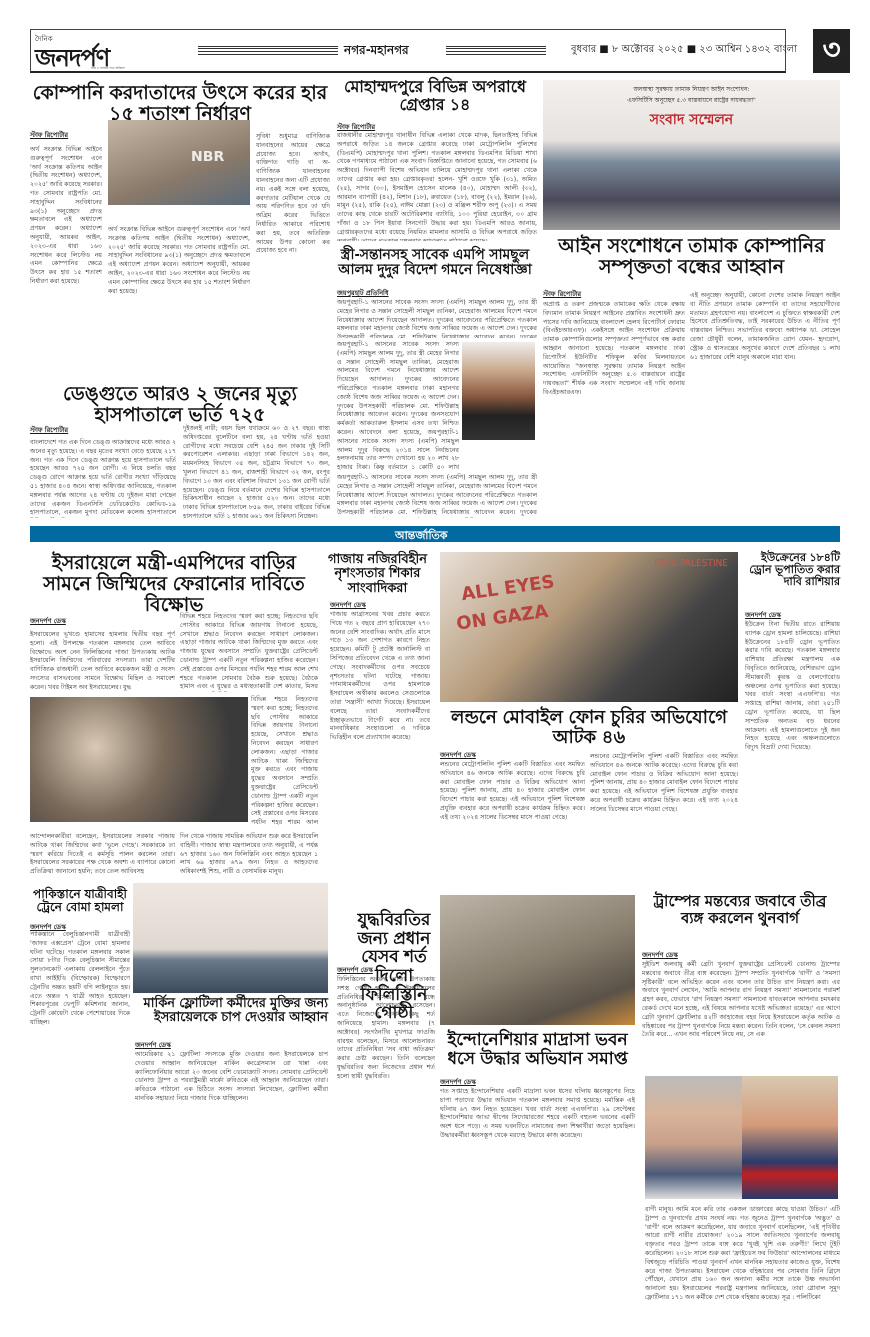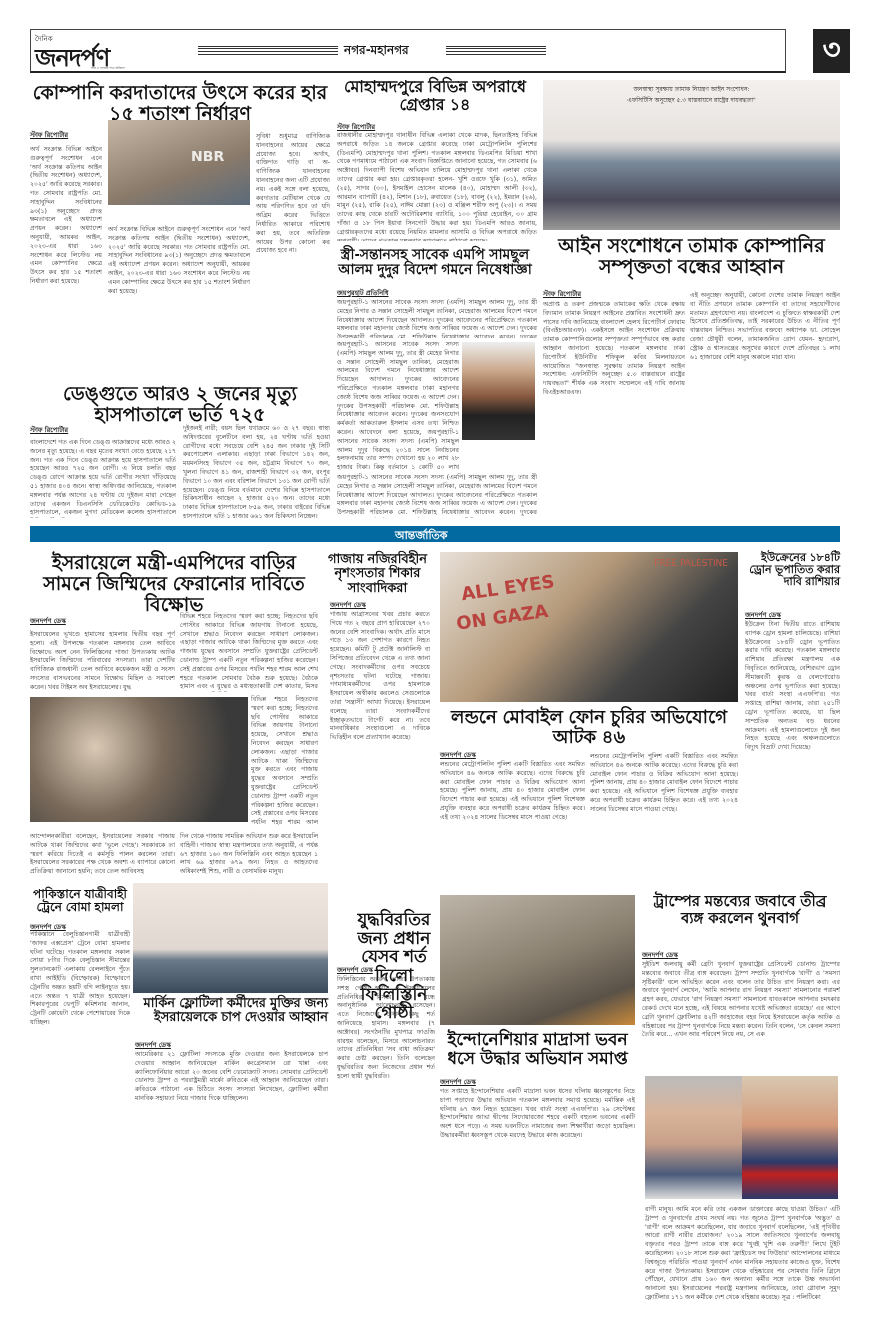--- a/index.html
+++ b/index.html
@@ -24,20 +24,23 @@
 </head>
 <body>
 
 <div class="abs masthead">
   <div class="abs mh-small">দৈনিক</div>
   <div class="abs mh-logo">জনদর্পণ</div>
   <div class="abs mh-tag">সত্য ও ন্যায়ের পথে অবিচল</div>
   <div class="abs lines" style="left:167px;top:16px;width:140px;"></div>
   <div class="abs mh-section">নগর-মহানগর</div>
   <div class="abs lines" style="left:415px;top:16px;width:100px;"></div>
+  <div class="abs" style="left:520px;top:0;width:258px;height:44px;">
+    <div class="abs mh-date" style="left:20px;">বুধবার ■ ৮ অক্টোবর ২০২৫ ■ ২৩ আশ্বিন ১৪৩২ বাংলা</div>
+  </div>
 </div>
 <div class="abs pageno">৩</div>
 
 <div class="abs hl" style="left:30px;top:82px;width:300px;font-size:19px;">কোম্পানি করদাতাদের উৎসে করের হার ১৫ শতাংশ নির্ধারণ</div>
 <div class="abs byline" style="left:30px;top:130px;">স্টাফ রিপোর্টার</div>
 <div class="abs body" style="left:30px;top:145px;width:72px;height:230px;">অর্থ সংক্রান্ত বিভিন্ন আইনে গুরুত্বপূর্ণ সংশোধন এনে 'অর্থ সংক্রান্ত কতিপয় আইন (দ্বিতীয় সংশোধন) অধ্যাদেশ, ২০২৫' জারি করেছে সরকার। গত সোমবার রাষ্ট্রপতি মো. সাহাবুদ্দিন সংবিধানের ৯৩(১) অনুচ্ছেদে প্রদত্ত ক্ষমতাবলে এই অধ্যাদেশ প্রণয়ন করেন। অধ্যাদেশ অনুযায়ী, আয়কর আইন, ২০২৩-এর ধারা ১৬৩ সংশোধন করে লিস্টেড নয় এমন কোম্পানির ক্ষেত্রে উৎসে কর হার ১৫ শতাংশ নির্ধারণ করা হয়েছে।</div>
 <div class="abs img" style="left:108px;top:120px;width:142px;height:85px;background:linear-gradient(160deg,#c8b8a8,#8a7a6a 60%,#5a6a7a);">
   <div class="img-label" style="margin:25px 0 0 80px;font-size:14px;font-weight:bold;">NBR</div>
 </div>
 <div class="abs body" style="left:108px;top:225px;width:142px;height:150px;">অর্থ সংক্রান্ত বিভিন্ন আইনে গুরুত্বপূর্ণ সংশোধন এনে 'অর্থ সংক্রান্ত কতিপয় আইন (দ্বিতীয় সংশোধন) অধ্যাদেশ, ২০২৫' জারি করেছে সরকার। গত সোমবার রাষ্ট্রপতি মো. সাহাবুদ্দিন সংবিধানের ৯৩(১) অনুচ্ছেদে প্রদত্ত ক্ষমতাবলে এই অধ্যাদেশ প্রণয়ন করেন। অধ্যাদেশ অনুযায়ী, আয়কর আইন, ২০২৩-এর ধারা ১৬৩ সংশোধন করে লিস্টেড নয় এমন কোম্পানির ক্ষেত্রে উৎসে কর হার ১৫ শতাংশ নির্ধারণ করা হয়েছে।</div>
@@ -50,20 +53,21 @@
 <div class="abs hl" style="left:335px;top:247px;width:200px;font-size:14px;">স্ত্রী-সন্তানসহ সাবেক এমপি সামছুল আলম দুদুর বিদেশ গমনে নিষেধাজ্ঞা</div>
 <div class="abs byline" style="left:337px;top:288px;">জয়পুরহাট প্রতিনিধি</div>
 <div class="abs body" style="left:337px;top:298px;width:200px;height:40px;">জয়পুরহাট-১ আসনের সাবেক সংসদ সদস্য (এমপি) সামছুল আলম দুদু, তার স্ত্রী মেহের নিগার ও সন্তান সোহেলী সামছুল তানিকা, মেহেরাজ আলমের বিদেশ গমনে নিষেধাজ্ঞার আদেশ দিয়েছেন আদালত। দুদকের আবেদনের পরিপ্রেক্ষিতে গতকাল মঙ্গলবার ঢাকা মহানগর জ্যেষ্ঠ বিশেষ জজ সাব্বির ফয়েজ এ আদেশ দেন। দুদকের উপসহকারী পরিচালক মো. শফিউল্লাহ নিষেধাজ্ঞার আবেদন করেন। দুদকের জনসংযোগ কর্মকর্তা আকতারুল ইসলাম এসব তথ্য নিশ্চিত করেন। আবেদনে বলা হয়েছে, জয়পুরহাট-১ আসনের সাবেক সংসদ সদস্য (এমপি) সামছুল আলম দুদুর বিরুদ্ধে ২০১৪ সালে নির্বাচনের হলফনামায় তার সম্পদ দেখানো হয় ২০ লাখ ২৮ হাজার টাকা। কিন্তু বর্তমানে ১ কোটি ৫০ লাখ টাকার অবৈধ সম্পদ অর্জনের অভিযোগের অনুসন্ধান টিম গঠন করা হয়েছে। অনুসন্ধানকালে জানা যাচ্ছে, সামছুল আলম দুদু এমপি থাকাকালীন নিজ ও তার ওপর নির্ভরশীল ব্যক্তিদের নামে বিপুল সম্পদ অর্জনে মানিলন্ডারিংয়ের মাধ্যমে তা অন্যত্র হস্তান্তর করার চেষ্টা করছেন। বিশ্বস্ত সূত্রে জানা যায়, উল্লিখিত ব্যক্তিরা দেশত্যাগ করতে পারেন। সুষ্ঠু অনুসন্ধানের স্বার্থে তাদের বিদেশ গমন রহিতকরণ করা আবশ্যক। উল্লেখ্য, ২০১৪ সালের দশম জাতীয় সংসদ নির্বাচনে প্রথমবার জয়পুরহাট-১ আসন থেকে সংসদ সদস্য নির্বাচিত হয়েছিলেন সামছুল আলম দুদু। ২০১৮ সালের একাদশ জাতীয় সংসদ নির্বাচনে জয়পুরহাট-১ আসন থেকে বাংলাদেশ আওয়ামী লীগের মনোনীত প্রার্থী হিসেবে দ্বিতীয় বারের মতো সংসদ সদস্য নির্বাচিত হন তিনি।</div>
 <div class="abs body" style="left:337px;top:340px;width:122px;height:130px;">জয়পুরহাট-১ আসনের সাবেক সংসদ সদস্য (এমপি) সামছুল আলম দুদু, তার স্ত্রী মেহের নিগার ও সন্তান সোহেলী সামছুল তানিকা, মেহেরাজ আলমের বিদেশ গমনে নিষেধাজ্ঞার আদেশ দিয়েছেন আদালত। দুদকের আবেদনের পরিপ্রেক্ষিতে গতকাল মঙ্গলবার ঢাকা মহানগর জ্যেষ্ঠ বিশেষ জজ সাব্বির ফয়েজ এ আদেশ দেন। দুদকের উপসহকারী পরিচালক মো. শফিউল্লাহ নিষেধাজ্ঞার আবেদন করেন। দুদকের জনসংযোগ কর্মকর্তা আকতারুল ইসলাম এসব তথ্য নিশ্চিত করেন। আবেদনে বলা হয়েছে, জয়পুরহাট-১ আসনের সাবেক সংসদ সদস্য (এমপি) সামছুল আলম দুদুর বিরুদ্ধে ২০১৪ সালে নির্বাচনের হলফনামায় তার সম্পদ দেখানো হয় ২০ লাখ ২৮ হাজার টাকা। কিন্তু বর্তমানে ১ কোটি ৫০ লাখ টাকার অবৈধ সম্পদ অর্জনের অভিযোগের অনুসন্ধান টিম গঠন করা হয়েছে। অনুসন্ধানকালে জানা যাচ্ছে, সামছুল আলম দুদু এমপি থাকাকালীন নিজ ও তার ওপর নির্ভরশীল ব্যক্তিদের নামে বিপুল সম্পদ অর্জনে মানিলন্ডারিংয়ের মাধ্যমে তা অন্যত্র হস্তান্তর করার চেষ্টা করছেন। বিশ্বস্ত সূত্রে জানা যায়, উল্লিখিত ব্যক্তিরা দেশত্যাগ করতে পারেন। সুষ্ঠু অনুসন্ধানের স্বার্থে তাদের বিদেশ গমন রহিতকরণ করা আবশ্যক। উল্লেখ্য, ২০১৪ সালের দশম জাতীয় সংসদ নির্বাচনে প্রথমবার জয়পুরহাট-১ আসন থেকে সংসদ সদস্য নির্বাচিত হয়েছিলেন সামছুল আলম দুদু। ২০১৮ সালের একাদশ জাতীয় সংসদ নির্বাচনে জয়পুরহাট-১ আসন থেকে বাংলাদেশ আওয়ামী লীগের মনোনীত প্রার্থী হিসেবে দ্বিতীয় বারের মতো সংসদ সদস্য নির্বাচিত হন তিনি।</div>
 <div class="abs img" style="left:462px;top:342px;width:73px;height:98px;background:linear-gradient(180deg,#eee 0,#c9a689 30%,#8a5a40 55%,#222 75%,#333);"></div>
 <div class="abs body" style="left:337px;top:473px;width:200px;height:45px;">জয়পুরহাট-১ আসনের সাবেক সংসদ সদস্য (এমপি) সামছুল আলম দুদু, তার স্ত্রী মেহের নিগার ও সন্তান সোহেলী সামছুল তানিকা, মেহেরাজ আলমের বিদেশ গমনে নিষেধাজ্ঞার আদেশ দিয়েছেন আদালত। দুদকের আবেদনের পরিপ্রেক্ষিতে গতকাল মঙ্গলবার ঢাকা মহানগর জ্যেষ্ঠ বিশেষ জজ সাব্বির ফয়েজ এ আদেশ দেন। দুদকের উপসহকারী পরিচালক মো. শফিউল্লাহ নিষেধাজ্ঞার আবেদন করেন। দুদকের জনসংযোগ কর্মকর্তা আকতারুল ইসলাম এসব তথ্য নিশ্চিত করেন। আবেদনে বলা হয়েছে, জয়পুরহাট-১ আসনের সাবেক সংসদ সদস্য (এমপি) সামছুল আলম দুদুর বিরুদ্ধে ২০১৪ সালে নির্বাচনের হলফনামায় তার সম্পদ দেখানো হয় ২০ লাখ ২৮ হাজার টাকা। কিন্তু বর্তমানে ১ কোটি ৫০ লাখ টাকার অবৈধ সম্পদ অর্জনের অভিযোগের অনুসন্ধান টিম গঠন করা হয়েছে। অনুসন্ধানকালে জানা যাচ্ছে, সামছুল আলম দুদু এমপি থাকাকালীন নিজ ও তার ওপর নির্ভরশীল ব্যক্তিদের নামে বিপুল সম্পদ অর্জনে মানিলন্ডারিংয়ের মাধ্যমে তা অন্যত্র হস্তান্তর করার চেষ্টা করছেন। বিশ্বস্ত সূত্রে জানা যায়, উল্লিখিত ব্যক্তিরা দেশত্যাগ করতে পারেন। সুষ্ঠু অনুসন্ধানের স্বার্থে তাদের বিদেশ গমন রহিতকরণ করা আবশ্যক। উল্লেখ্য, ২০১৪ সালের দশম জাতীয় সংসদ নির্বাচনে প্রথমবার জয়পুরহাট-১ আসন থেকে সংসদ সদস্য নির্বাচিত হয়েছিলেন সামছুল আলম দুদু। ২০১৮ সালের একাদশ জাতীয় সংসদ নির্বাচনে জয়পুরহাট-১ আসন থেকে বাংলাদেশ আওয়ামী লীগের মনোনীত প্রার্থী হিসেবে দ্বিতীয় বারের মতো সংসদ সদস্য নির্বাচিত হন তিনি।</div>
 
 <div class="abs img" style="left:543px;top:80px;width:297px;height:150px;background:linear-gradient(180deg,#f3f0ee 0,#e7e2de 40%,#7a8a9a 55%,#4a4a5a 80%,#999 100%);">
   <div style="text-align:center;font-size:6px;color:#333;padding-top:4px;">জনস্বাস্থ্য সুরক্ষায় তামাক নিয়ন্ত্রণ আইন সংশোধন:</div>
   <div style="text-align:center;font-size:6px;color:#333;">এফসিটিসি অনুচ্ছেদ ৫.৩ বাস্তবায়নে রাষ্ট্রের দায়বদ্ধতা"</div>
+  <div style="text-align:center;font-size:14px;color:#c0262d;font-weight:bold;padding-top:2px;">সংবাদ সম্মেলন</div>
 </div>
 <div class="abs hl" style="left:543px;top:235px;width:297px;font-size:19px;">আইন সংশোধনে তামাক কোম্পানির সম্পৃক্ততা বন্ধের আহ্বান</div>
 <div class="abs byline" style="left:543px;top:289px;">স্টাফ রিপোর্টার</div>
 <div class="abs body" style="left:543px;top:300px;width:142px;height:215px;">অপ্রাপ্ত ও তরুণ প্রজন্মকে তামাকের ক্ষতি থেকে রক্ষায় বিদ্যমান তামাক নিয়ন্ত্রণ আইনের প্রস্তাবিত সংশোধনী দ্রুত পাসের দাবি জানিয়েছে বাংলাদেশ হেলথ রিপোর্টার্স ফোরাম (বিএইচআরএফ)। একইসঙ্গে আইন সংশোধন প্রক্রিয়ায় তামাক কোম্পানিগুলোর সম্পৃক্ততা সম্পূর্ণভাবে বন্ধ করার আহ্বান জানানো হয়েছে। গতকাল মঙ্গলবার ঢাকা রিপোর্টার্স ইউনিটির শফিকুল কবির মিলনায়তনে আয়োজিত "জনস্বাস্থ্য সুরক্ষায় তামাক নিয়ন্ত্রণ আইন সংশোধন: এফসিটিসি অনুচ্ছেদ ৫.৩ বাস্তবায়নে রাষ্ট্রের দায়বদ্ধতা" শীর্ষক এক সংবাদ সম্মেলনে এই দাবি জানায় বিএইচআরএফ।</div>
 <div class="abs body" style="left:690px;top:291px;width:150px;height:224px;">এই অনুচ্ছেদ অনুযায়ী, কোনো দেশের তামাক নিয়ন্ত্রণ আইন বা নীতি প্রণয়নে তামাক কোম্পানি বা তাদের সহযোগীদের মতামত গ্রহণযোগ্য নয়। বাংলাদেশ এ চুক্তিতে স্বাক্ষরকারী দেশ হিসেবে প্রতিশ্রুতিবদ্ধ, তাই সরকারের উচিত এ নীতির পূর্ণ বাস্তবায়ন নিশ্চিত। সভাপতির বক্তব্যে অধ্যাপক ডা. সোহেল রেজা চৌধুরী বলেন, তামাকজনিত রোগ যেমন- হৃদরোগ, স্ট্রোক ও শ্বাসতন্ত্রের অসুখের কারণে দেশে প্রতিবছর ১ লাখ ৬১ হাজারের বেশি মানুষ অকালে মারা যান।</div>
 
 <div class="abs hl" style="left:30px;top:383px;width:300px;font-size:19px;">ডেঙ্গুতে আরও ২ জনের মৃত্যু হাসপাতালে ভর্তি ৭২৫</div>
 <div class="abs byline" style="left:30px;top:425px;">স্টাফ রিপোর্টার</div>
 <div class="abs body" style="left:30px;top:438px;width:146px;height:80px;">বাংলাদেশে গত এক দিনে ডেঙ্গু আক্রান্তদের মধ্যে আরও ২ জনের মৃত্যু হয়েছে। এ বছর মৃতের সংখ্যা বেড়ে হয়েছে ২১৭ জন। গত এক দিনে ডেঙ্গু আক্রান্ত হয়ে হাসপাতালে ভর্তি হয়েছেন আরও ৭২৫ জন রোগী। এ নিয়ে চলতি বছর ডেঙ্গু রোগে আক্রান্ত হয়ে ভর্তি রোগীর সংখ্যা দাঁড়িয়েছে ৫১ হাজার ৪০৪ জনে। স্বাস্থ্য অধিদপ্তর জানিয়েছে, গতকাল মঙ্গলবার পর্যন্ত আগের ২৪ ঘণ্টায় যে দুইজন মারা গেছেন তাদের একজন ডিএনসিসি ডেডিকেটেড কোভিড-১৯ হাসপাতালে, একজন মুগদা মেডিকেল কলেজ হাসপাতালে চিকিৎসাধীন ছিলেন। তারা</div>
 <div class="abs body" style="left:183px;top:424px;width:147px;height:94px;">দুইজনই নারী; বয়স ছিল যথাক্রমে ৬০ ও ২৭ বছর। স্বাস্থ্য অধিদপ্তরের বুলেটিনে বলা হয়, ২৪ ঘণ্টায় ভর্তি হওয়া রোগীদের মধ্যে সবচেয়ে বেশি ২৪৫ জন ঢাকার দুই সিটি করপোরেশন এলাকার। এছাড়া ঢাকা বিভাগে ১৪২ জন, ময়মনসিংহ বিভাগে ৩৫ জন, চট্টগ্রাম বিভাগে ৭০ জন, খুলনা বিভাগে ৪১ জন, রাজশাহী বিভাগে ৩২ জন, রংপুর বিভাগে ১০ জন এবং বরিশাল বিভাগে ১৩১ জন রোগী ভর্তি হয়েছেন। ডেঙ্গু নিয়ে বর্তমানে দেশের বিভিন্ন হাসপাতালে চিকিৎসাধীন আছেন ২ হাজার ৫২০ জন। তাদের মধ্যে ঢাকার বিভিন্ন হাসপাতালে ৮৫৯ জন, ঢাকার বাইরের বিভিন্ন হাসপাতালে ভর্তি ১ হাজার ৬৬১ জন চিকিৎসা নিচ্ছেন।</div>

